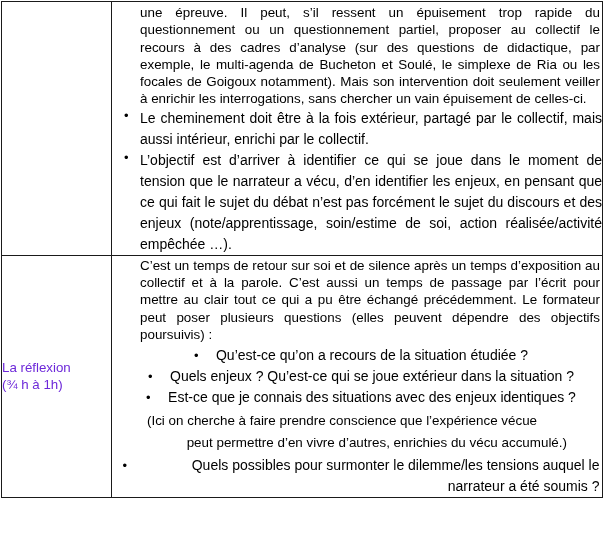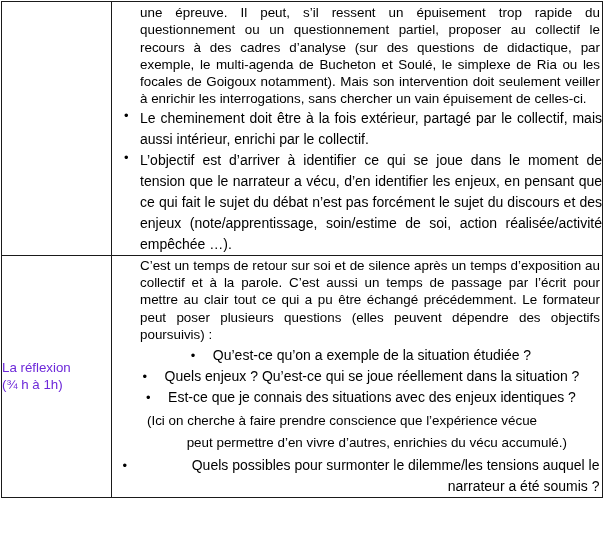--- a/index.html
+++ b/index.html
@@ -147,22 +147,22 @@
       </tr>
       <tr>
         <td class="col-label">
           <div class="label-text">La réflexion</div>
           <div class="label-text">(¾ h à 1h)</div>
         </td>
         <td class="col-body">
           <p class="para">C’est un temps de retour sur soi et de silence après un temps d’exposition au collectif et à la parole. C’est aussi un temps de passage par l’écrit pour mettre au clair tout ce qui a pu être échangé précédemment. Le formateur peut poser plusieurs questions (elles peuvent dépendre des objectifs poursuivis) :</p>
           <div class="gap-sm"></div>
           <ul class="bullets centered">
-            <li><span class="c-item-inner">Qu’est-ce qu’on a exemple de la situation étudiée ?</span></li>
-            <li class="c-item-wide"><span class="c-item-inner">Quels enjeux ? Qu’est-ce qui se joue réellement dans la situation ?</span></li>
+            <li><span class="c-item-inner">Qu’est-ce qu’on a recours de la situation étudiée ?</span></li>
+            <li class="c-item-wide"><span class="c-item-inner">Quels enjeux ? Qu’est-ce qui se joue extérieur dans la situation ?</span></li>
             <li><span class="c-item-inner">Est-ce que je connais des situations avec des enjeux identiques ?</span></li>
           </ul>
           <p class="note-line">(Ici on cherche à faire prendre conscience que l’expérience vécue</p>
           <p class="note-line l2">peut permettre d’en vivre d’autres, enrichies du vécu accumulé.)</p>
           <ul class="bullets centered">
             <li class="c-item-last">
               <span class="c-item-inner">
                 <span class="lead">Quels possibles pour surmonter le dilemme/les tensions auquel le</span>
                 <span>narrateur a été soumis ?</span>
               </span>

